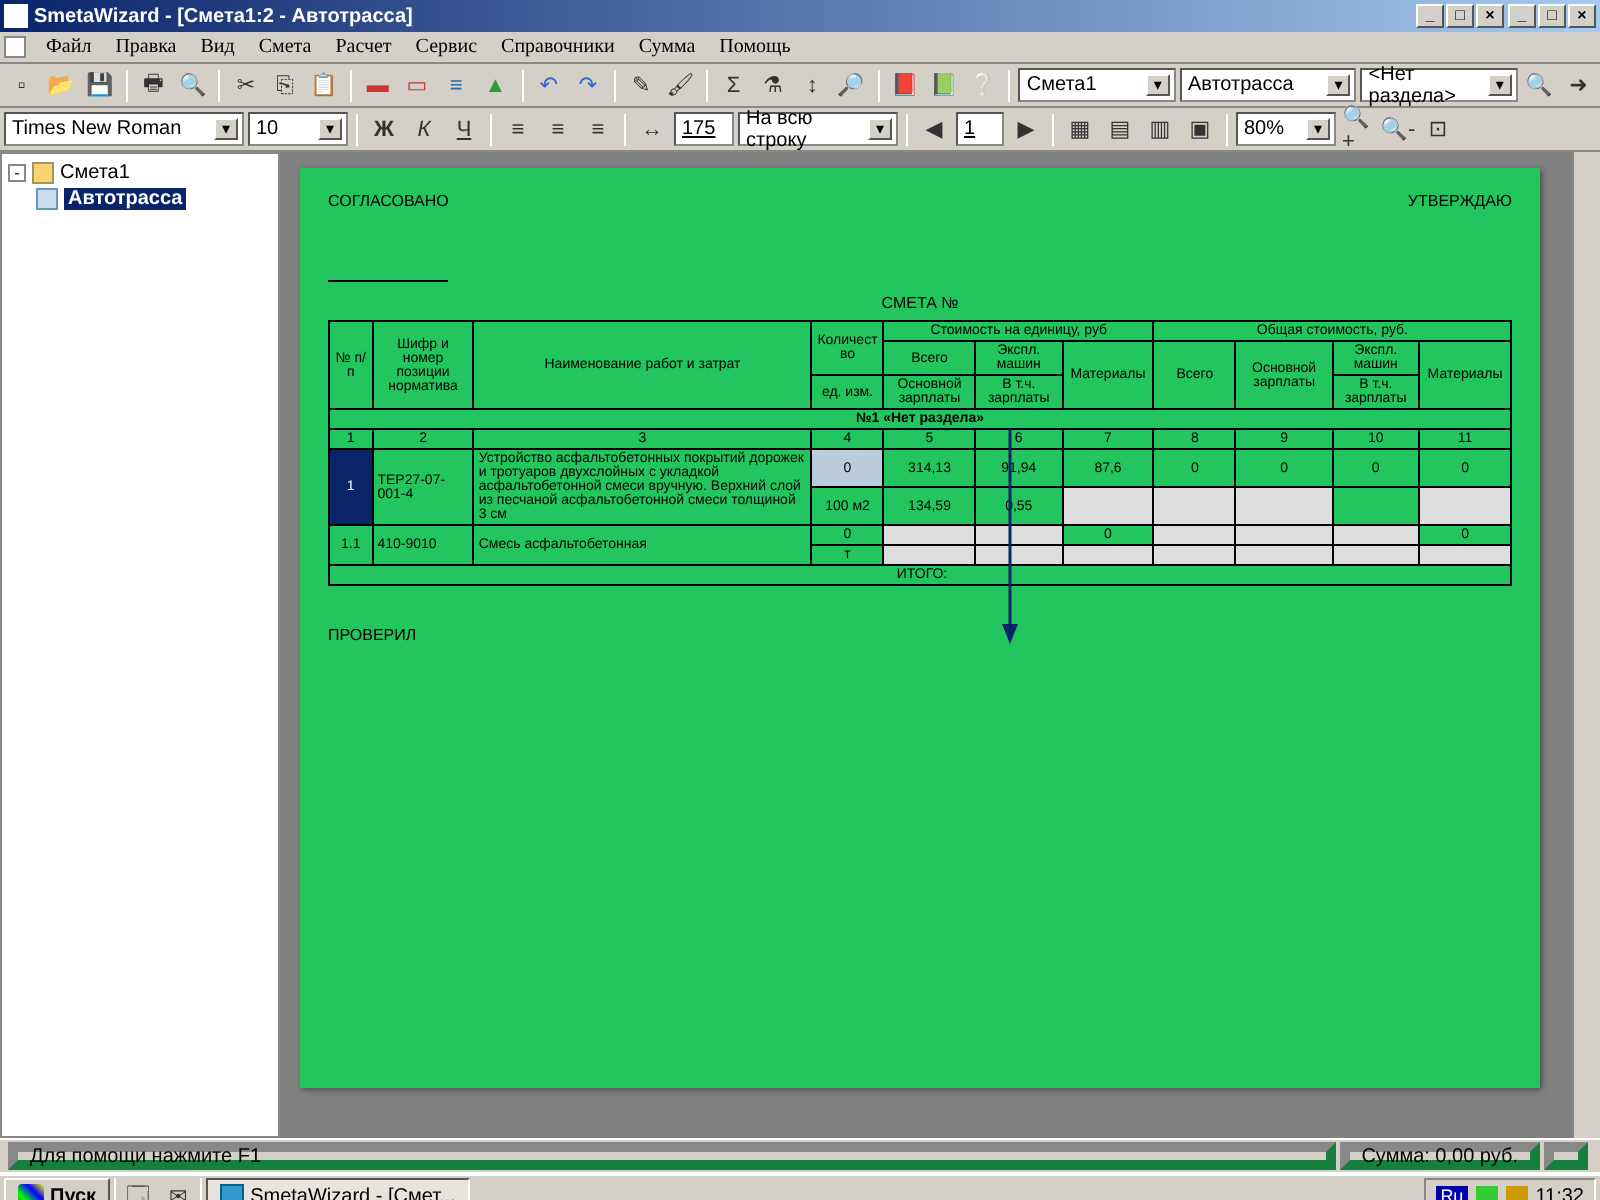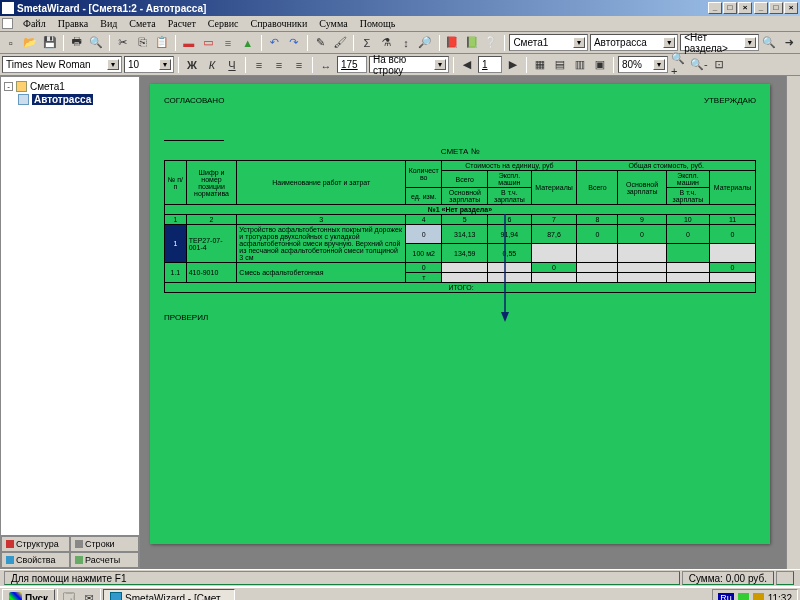--- a/index.html
+++ b/index.html
@@ -40,21 +40,21 @@
 table.est { border-collapse: collapse; width: 100%; font-size: 7px; table-layout: fixed; }
 table.est th, table.est td { border: 1px solid #000; padding: 1px 2px; text-align: center; vertical-align: middle; word-wrap: break-word; }
 table.est th { font-weight: normal; }
 .sect-row td { text-align: left; font-weight:bold; padding-left:4px;}
 .data-row td.name { text-align: left; }
 .itogo-row td { text-align: left; font-weight: normal; }
 .selected-cell { background:#bcd; }
 .footer-labels { margin-top: 20px; font-size: 8px; }
 .footer-labels div { margin-bottom: 6px; }
 .statusbar { background: #d4d0c8; border-top: 1px solid #fff; height: 17px; display: flex; align-items: center; font-size: 10px; padding: 0 4px; }
-.statusbar .stcell { border: 1px solid #15803d; border-top-color:#888; border-left-color:#888; padding: 0 6px; margin-right: 2px; height:14px; display:flex; align-items:center;}
+.statusbar .stcell { border: 5px solid #15803d; border-top-color:#888; border-left-color:#888; padding: 0 6px; margin-right: 2px; height:14px; display:flex; align-items:center;}
 .taskbar { background: #d4d0c8; height: 22px; display: flex; align-items: center; border-top: 2px solid #fff; padding: 0 2px; gap: 2px; }
 .start-btn { background: #d4d0c8; border: 1px solid #fff; border-right-color:#555; border-bottom-color:#555; padding: 1px 6px; font-size: 10px; font-weight: bold; display: flex; align-items: center; gap: 3px; cursor: pointer; height:18px;}
 .start-btn .flag { width: 13px; height: 13px; background: linear-gradient(45deg,#f00,#0f0,#00f,#ff0); border-radius:2px;}
 .task-btn { background: #d4d0c8; border: 1px solid #888; border-top-color:#fff; border-left-color:#fff; padding: 1px 6px; font-size: 10px; height:18px; display:flex; align-items:center; gap:3px; cursor:pointer; min-width:120px;}
 .task-btn.active { border: 1px solid #555; border-bottom-color:#fff; border-right-color:#fff; background:#e8e4dc;}
 .task-btn .ic{width:12px;height:12px;background:#39c;border:1px solid #068;}
 .tray { margin-left: auto; border: 1px solid #888; border-bottom-color:#fff; border-right-color:#fff; padding: 1px 5px; font-size: 10px; display: flex; align-items: center; gap: 4px; height:18px;}
 .tray .ti { width:11px; height:11px; }
 .vscroll { width:14px; background:#d4d0c8; border-left:1px solid #888;}
 </style>
@@ -179,38 +179,20 @@
     <div class="tree">
       <div class="tree-node">
         <span class="tree-exp">-</span>
         <span class="tree-ic"></span>
         <span class="lbl">Смета1</span>
       </div>
       <div class="tree-node child sel">
         <span class="tree-ic"></span>
         <span class="lbl" style="font-weight:bold">Автотрасса</span>
       </div>
-    </div>
-    <div class="side-tabs">
-      <div class="side-tab">
-          <span class="sti" style="background:#c33"></span>
-          <span>Структура</span>
-        </div>
-      <div class="side-tab">
-          <span class="sti" style="background:#888"></span>
-          <span>Строки</span>
-        </div>
-      <div class="side-tab">
-          <span class="sti" style="background:#39c"></span>
-          <span>Свойства</span>
-        </div>
-      <div class="side-tab">
-          <span class="sti" style="background:#6a6"></span>
-          <span>Расчеты</span>
-        </div>
     </div>
   </div>
 
   <div class="doc-area">
     <div class="page">
       <div class="approve-row">
         <span>СОГЛАСОВАНО</span>
         <span>УТВЕРЖДАЮ</span>
       </div>
       <div style="height:18px;border-bottom:1px solid #000;width:60px;margin-bottom:6px"></div>

